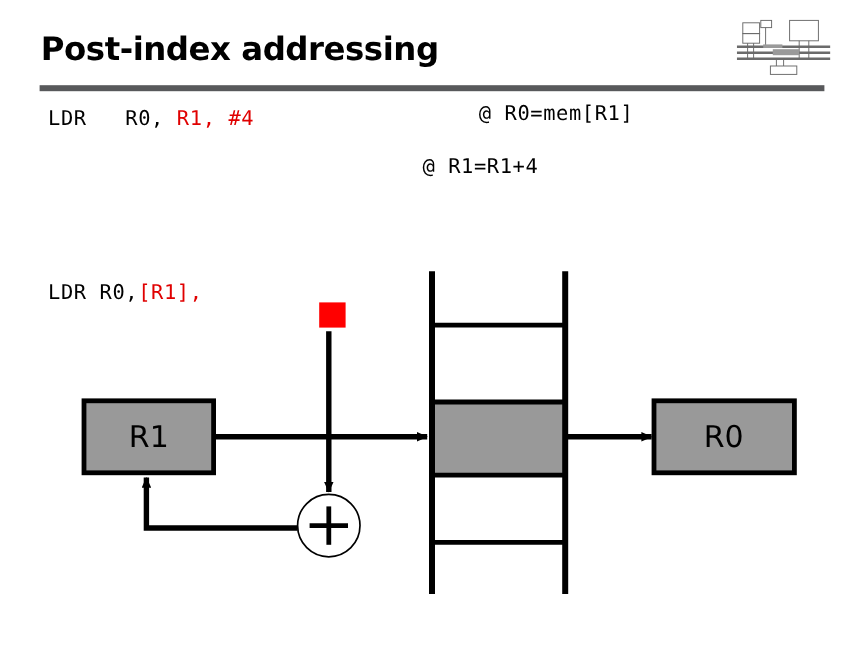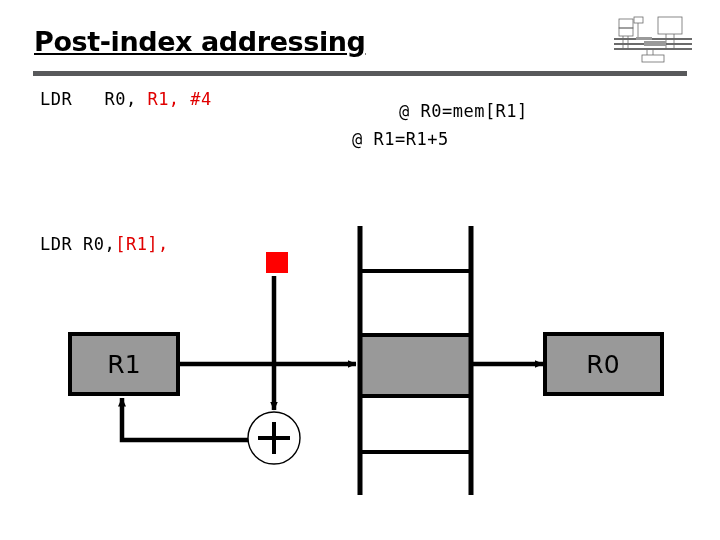--- a/index.html
+++ b/index.html
@@ -20,21 +20,20 @@
   #slide-title {
     position: absolute;
     left: 34px;
     top: 26px;
     font-family: "DejaVu Sans", sans-serif;
     font-size: 27px;
     font-weight: bold;
     letter-spacing: -0.4px;
     color: #000000;
     white-space: nowrap;
-    text-decoration: underline;
   }
   #title-rule {
     position: absolute;
     left: 33px;
     top: 71px;
     width: 654px;
     height: 5px;
     background: #58595b;
   }
 
@@ -53,21 +52,21 @@
     font-family: "DejaVu Sans Mono", monospace;
     font-size: 17px;
     font-weight: normal;
     letter-spacing: 0.5px;
     white-space: pre;
     color: #000000;
   }
   .code .red { color: #e00000; }
 
   #code-line-1 { left: 40px;  top: 89px; }
-  #comment-1   { left: 352px; top: 101px; padding-left: 47px; }
+  #comment-1   { left: 352px; top: 85px; padding-left: 47px; }
   #comment-2   { left: 352px; top: 129px; }
   #code-line-2 { left: 40px;  top: 234px; }
 
   #red-block {
     position: absolute;
     left: 266px;
     top: 252px;
     width: 22px;
     height: 21px;
     background: #ff0000;
@@ -116,21 +115,21 @@
     <line x1="33" y1="38" x2="33" y2="44"></line>
     <line x1="39" y1="38" x2="39" y2="44"></line>
     <rect x="28" y="44" width="22" height="7"></rect>
   </g>
 </svg>
 
 <div class="code" id="code-line-1"><span>LDR</span><span>   </span><span>R0, </span><span class="red">R1, </span><span class="red">#4</span></div>
 
 <div class="code" id="comment-1">@ R0=mem[R1]</div>
 
-<div class="code" id="comment-2">@ R1=R1+5</div>
+<div class="code" id="comment-2">@ R1=R1+4</div>
 
 <div class="code" id="code-line-2"><span>LDR R0,</span><span class="red">[R1],</span></div>
 
 <div id="red-block"></div>
 
 <svg id="diagram" viewBox="0 0 720 540">
 
   <defs>
     <marker id="arrowhead" markerWidth="9" markerHeight="8" refX="8.5" refY="4" orient="auto" markerUnits="userSpaceOnUse">
       <path d="M0,0 L9,4 L0,8 z" fill="#000000"></path>

